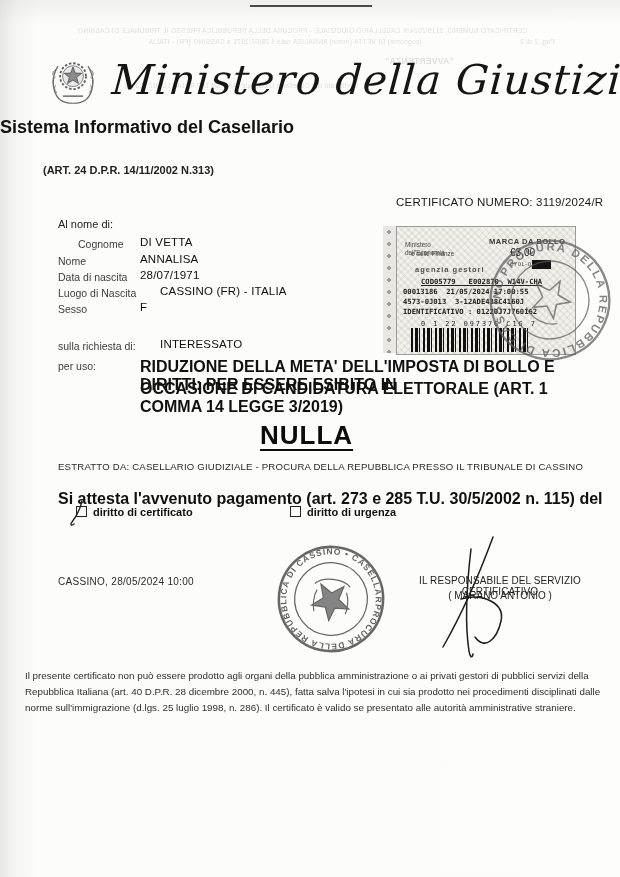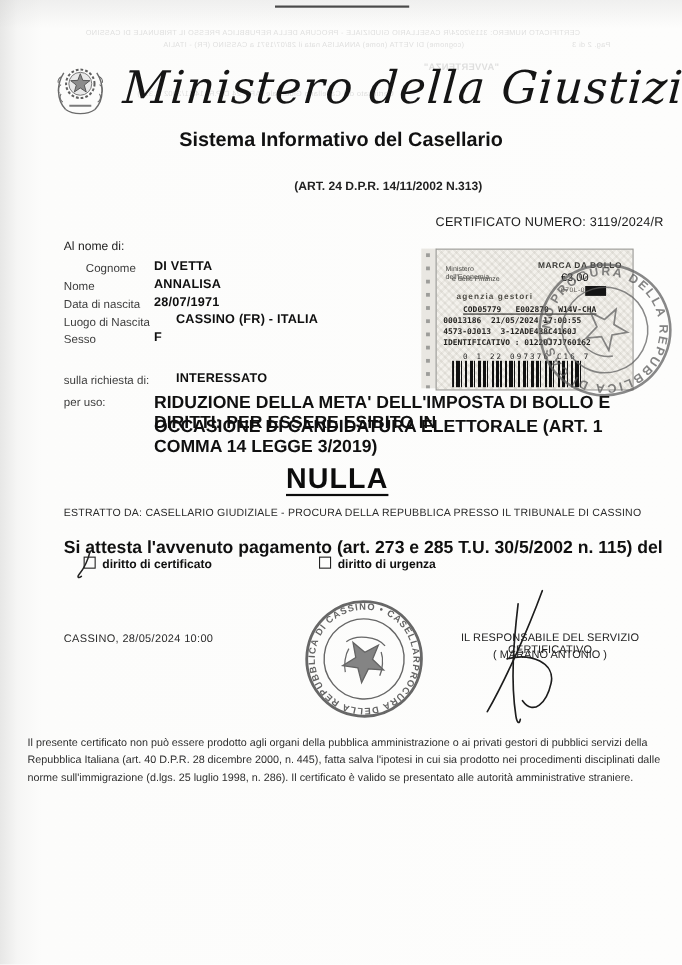--- a/index.html
+++ b/index.html
@@ -8,27 +8,27 @@
     font-family:"Liberation Sans", sans-serif;color:#1c1c1c;
     background:
       linear-gradient(180deg, rgba(200,200,200,.25) 0, rgba(255,255,255,0) 26px),
       linear-gradient(90deg, #e7e7e6 0, #f6f6f5 16px, #fcfcfb 38px, #fdfdfc 100%);
   }
   .abs{position:absolute;}
   .scanline{background:#4a4a4a;height:2px;}
   .bleed{color:#9a9a9a;opacity:.30;transform:scaleX(-1);white-space:nowrap;letter-spacing:.3px;}
   .script-title{font-family:"DejaVu Serif", serif;font-style:italic;font-weight:500;
     font-size:41px;color:#151515;letter-spacing:1px;transform:skewX(-4deg);white-space:nowrap;}
-  .ctr{text-align:center;width:100%;left:0;}
+  .ctr{text-align:left;width:100%;left:0;}
   .h-system{font-size:18px;font-weight:bold;color:#111;}
   .h-cert{font-size:19.5px;font-weight:bold;color:#111;}
   .h-law{font-size:11px;font-weight:bold;color:#222;}
   .certnum{font-size:11.5px;color:#1a1a1a;letter-spacing:.2px;}
   .lbl{font-size:10.5px;color:#3d3d3d;}
-  .val{font-size:11.5px;font-weight:bold;color:#0f0f0f;letter-spacing:.2px;}
+  .val{font-size:11.5px;font-weight:normal;color:#0f0f0f;letter-spacing:.2px;}
   .smallcaps{font-size:9.6px;color:#2a2a2a;letter-spacing:.2px;}
   .boldline{font-size:16px;font-weight:bold;color:#101010;}
   .nulla{font-size:26px;font-weight:600;letter-spacing:1px;color:#0c0c0c;
     text-decoration:underline;text-underline-offset:5px;text-decoration-thickness:1.5px;}
   .checkbox{display:inline-block;width:9px;height:9px;border:1.4px solid #222;vertical-align:-1px;margin-right:6px;background:transparent;}
   .footer{font-size:9.8px;color:#2e2e2e;line-height:1.62;text-align:left;}
   
   .bollo{width:178px;height:127px;border:1px solid #9a9a97;background:
       repeating-linear-gradient(45deg, rgba(120,115,100,.10) 0 2px, rgba(255,255,255,0) 2px 5px),
       repeating-linear-gradient(-45deg, rgba(120,115,100,.08) 0 2px, rgba(255,255,255,0) 2px 5px),

